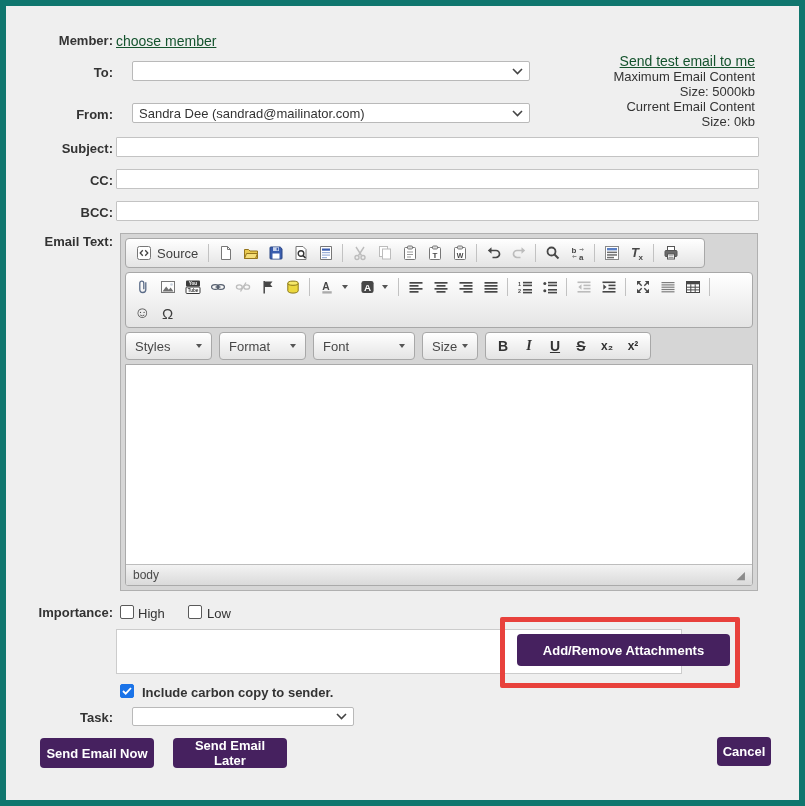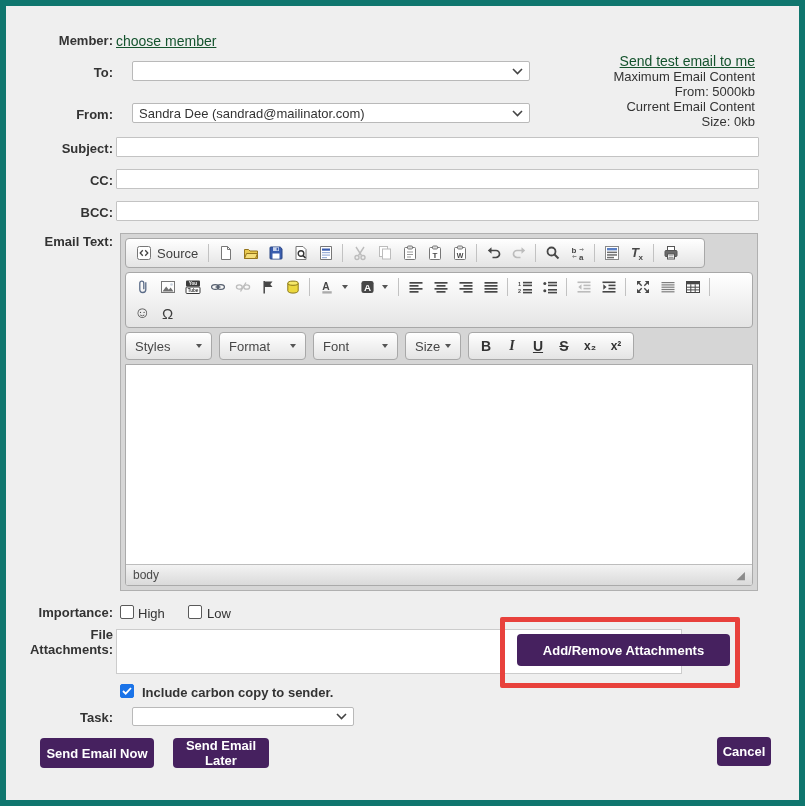--- a/index.html
+++ b/index.html
@@ -74,21 +74,21 @@
   <div class="fselect" style="left:110px;top:55px;width:398px">
     <span class="sel-text"></span>
     <svg width="11" height="7" viewBox="0 0 11 7">
         <path d="M1 1l4.5 4.5L10 1" fill="none" stroke="#444" stroke-width="1.6"></path>
       </svg>
   </div>
 
   <div class="infoblock">
     <a class="lnk">Send test email to me</a><br>
     <span>Maximum Email Content</span><br>
-    <span>From: 5000kb</span><br>
+    <span>Size: 5000kb</span><br>
     <span>Current Email Content</span><br>
     <span>Size: 0kb</span>
   </div>
 
   <span class="lbl" style="top:101px">From:</span>
   <div class="fselect" style="left:110px;top:97px;width:398px">
     <span class="sel-text">Sandra Dee (sandrad@mailinator.com)</span>
     <svg width="11" height="7" viewBox="0 0 11 7">
         <path d="M1 1l4.5 4.5L10 1" fill="none" stroke="#444" stroke-width="1.6"></path>
       </svg>
@@ -416,21 +416,21 @@
 
     <div class="tb-row">
       <div class="dd" style="width:87px">
         <span class="ddlabel">Styles</span>
         <span class="caret"></span>
       </div>
       <div class="dd" style="width:87px">
         <span class="ddlabel">Format</span>
         <span class="caret"></span>
       </div>
-      <div class="dd" style="width:85px">
+      <div class="dd" style="width:102px">
         <span class="ddlabel">Font</span>
         <span class="caret"></span>
       </div>
       <div class="dd" style="width:56px">
         <span class="ddlabel">Size</span>
         <span class="caret"></span>
       </div>
       <div class="stylegrp">
         <span class="sbtn">B</span>
         <span class="sbtn i">I</span>
@@ -449,40 +449,36 @@
       </div>
     </div>
   </div>
 
   <span class="lbl" style="top:599px">Importance:</span>
   <span class="cb" style="left:114px;top:599px"></span>
   <span class="cbl" style="left:132px;top:600px">High</span>
   <span class="cb" style="left:182px;top:599px"></span>
   <span class="cbl" style="left:201px;top:600px">Low</span>
 
-  <div class="lbl" style="top:621px">
-    <span>File</span><br>
-    <span>Attachments:</span>
-  </div>
   <div class="attachbox"></div>
   <button class="pbtn" style="left:511px;top:628px;width:213px;height:32px;font-weight:700">Add/Remove Attachments</button>
   <div class="redbox"></div>
 
   <span class="cb checked" style="left:114px;top:678px">
     <svg width="10" height="8" viewBox="0 0 10 8">
         <path d="M1 4l2.7 2.7L9 1" fill="none" stroke="#fff" stroke-width="1.8"></path>
       </svg>
   </span>
   <span class="cbl bold" style="left:136px;top:679px">Include carbon copy to sender.</span>
 
   <span class="lbl" style="top:704px">Task:</span>
   <div class="fselect" style="left:110px;top:701px;width:222px;height:19px">
     <span class="sel-text"></span>
     <svg width="11" height="7" viewBox="0 0 11 7">
         <path d="M1 1l4.5 4.5L10 1" fill="none" stroke="#444" stroke-width="1.6"></path>
       </svg>
   </div>
 
   <button class="pbtn" style="left:34px;top:732px;width:114px;height:30px">Send Email Now</button>
-  <button class="pbtn" style="left:167px;top:732px;width:96px;height:30px">Send Email Later</button>
+  <button class="pbtn" style="left:167px;top:732px;width:114px;height:30px">Send Email Later</button>
   <button class="pbtn" style="left:711px;top:731px;width:54px;height:29px">Cancel</button>
 
 </div>
 
 </body></html>

